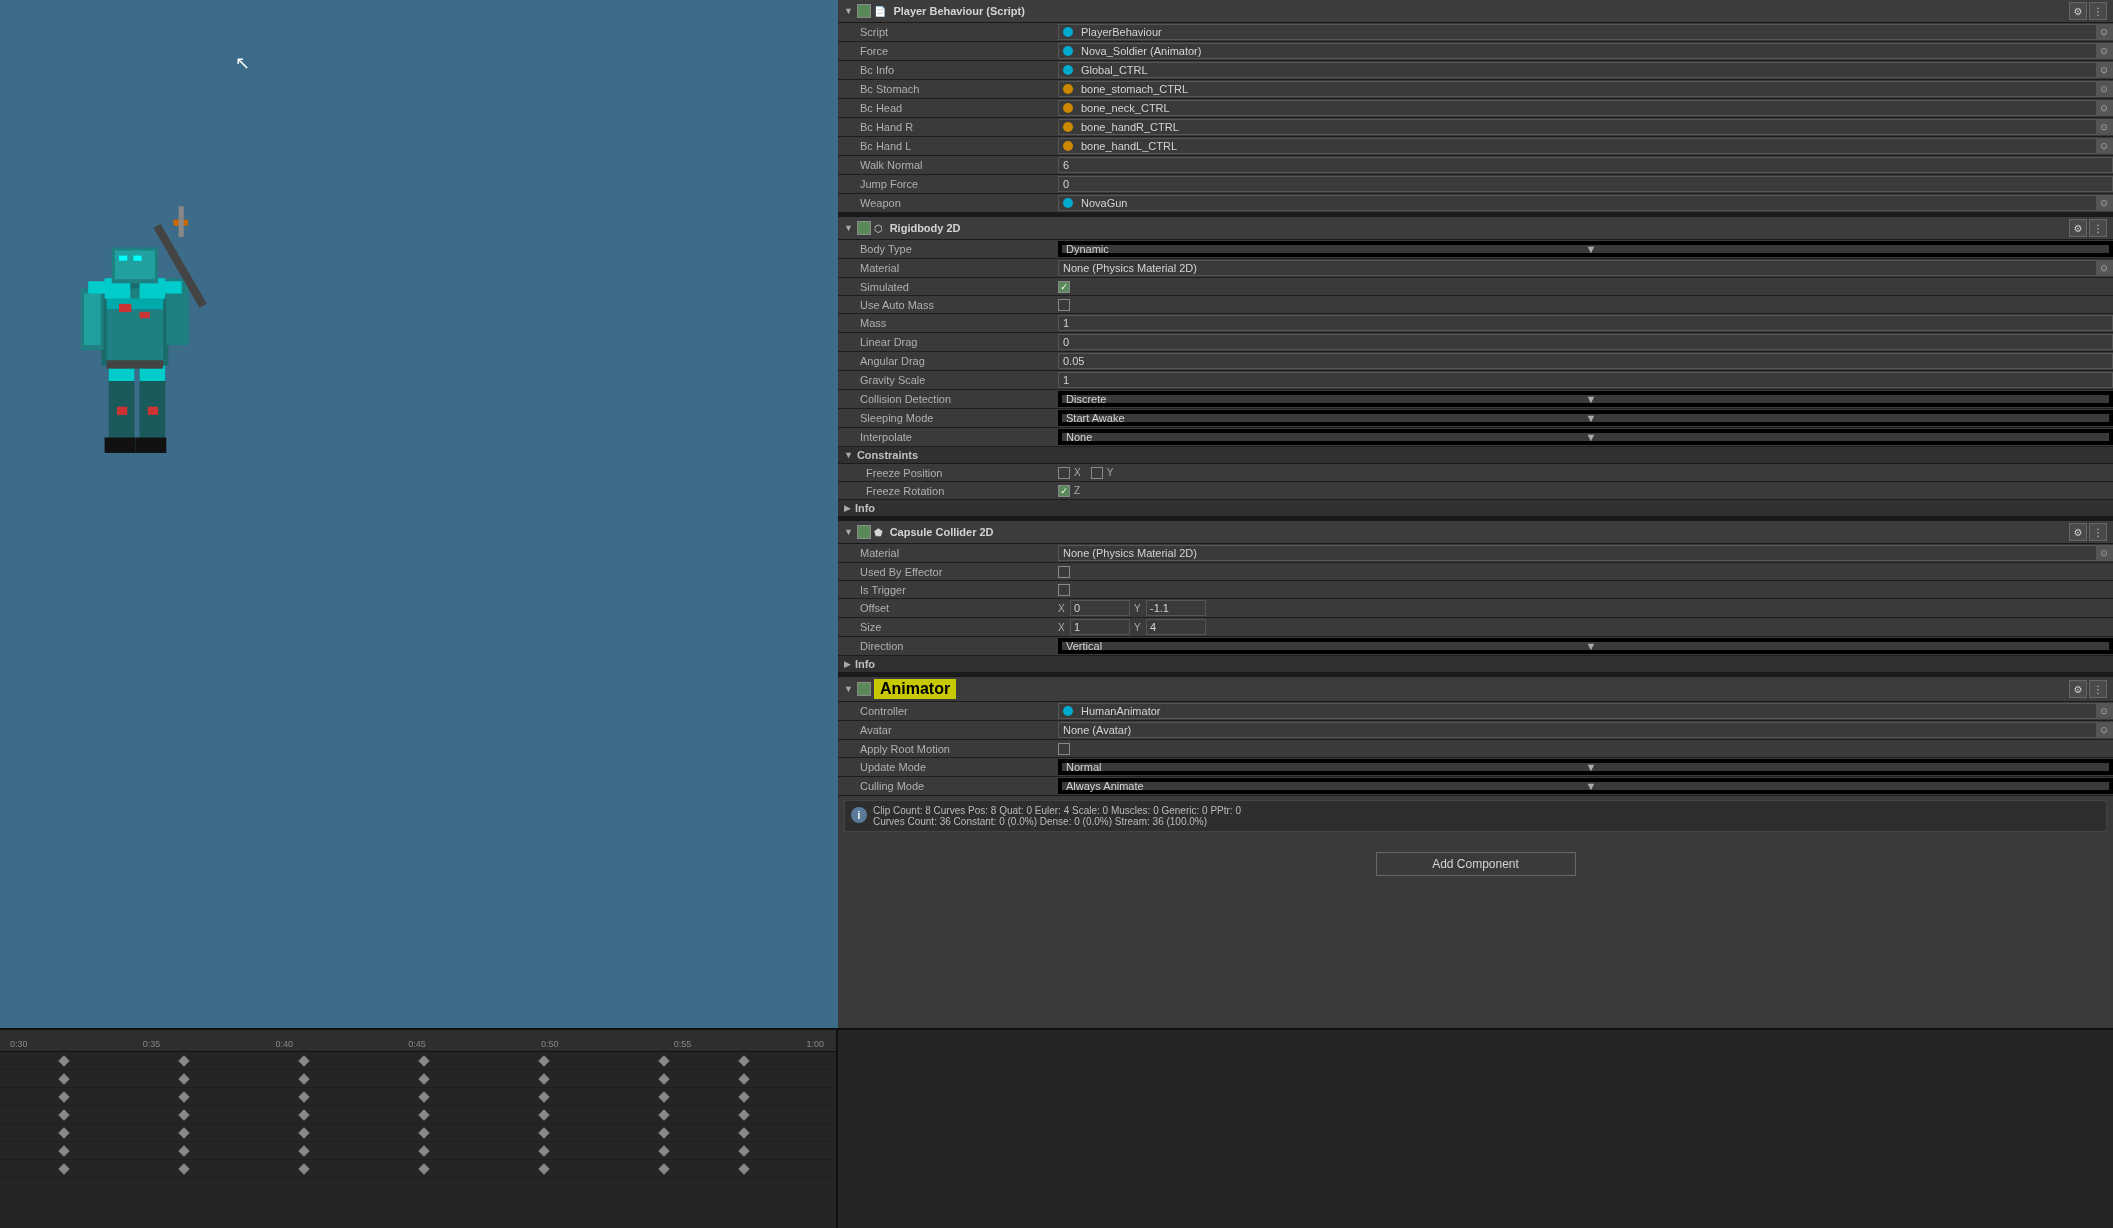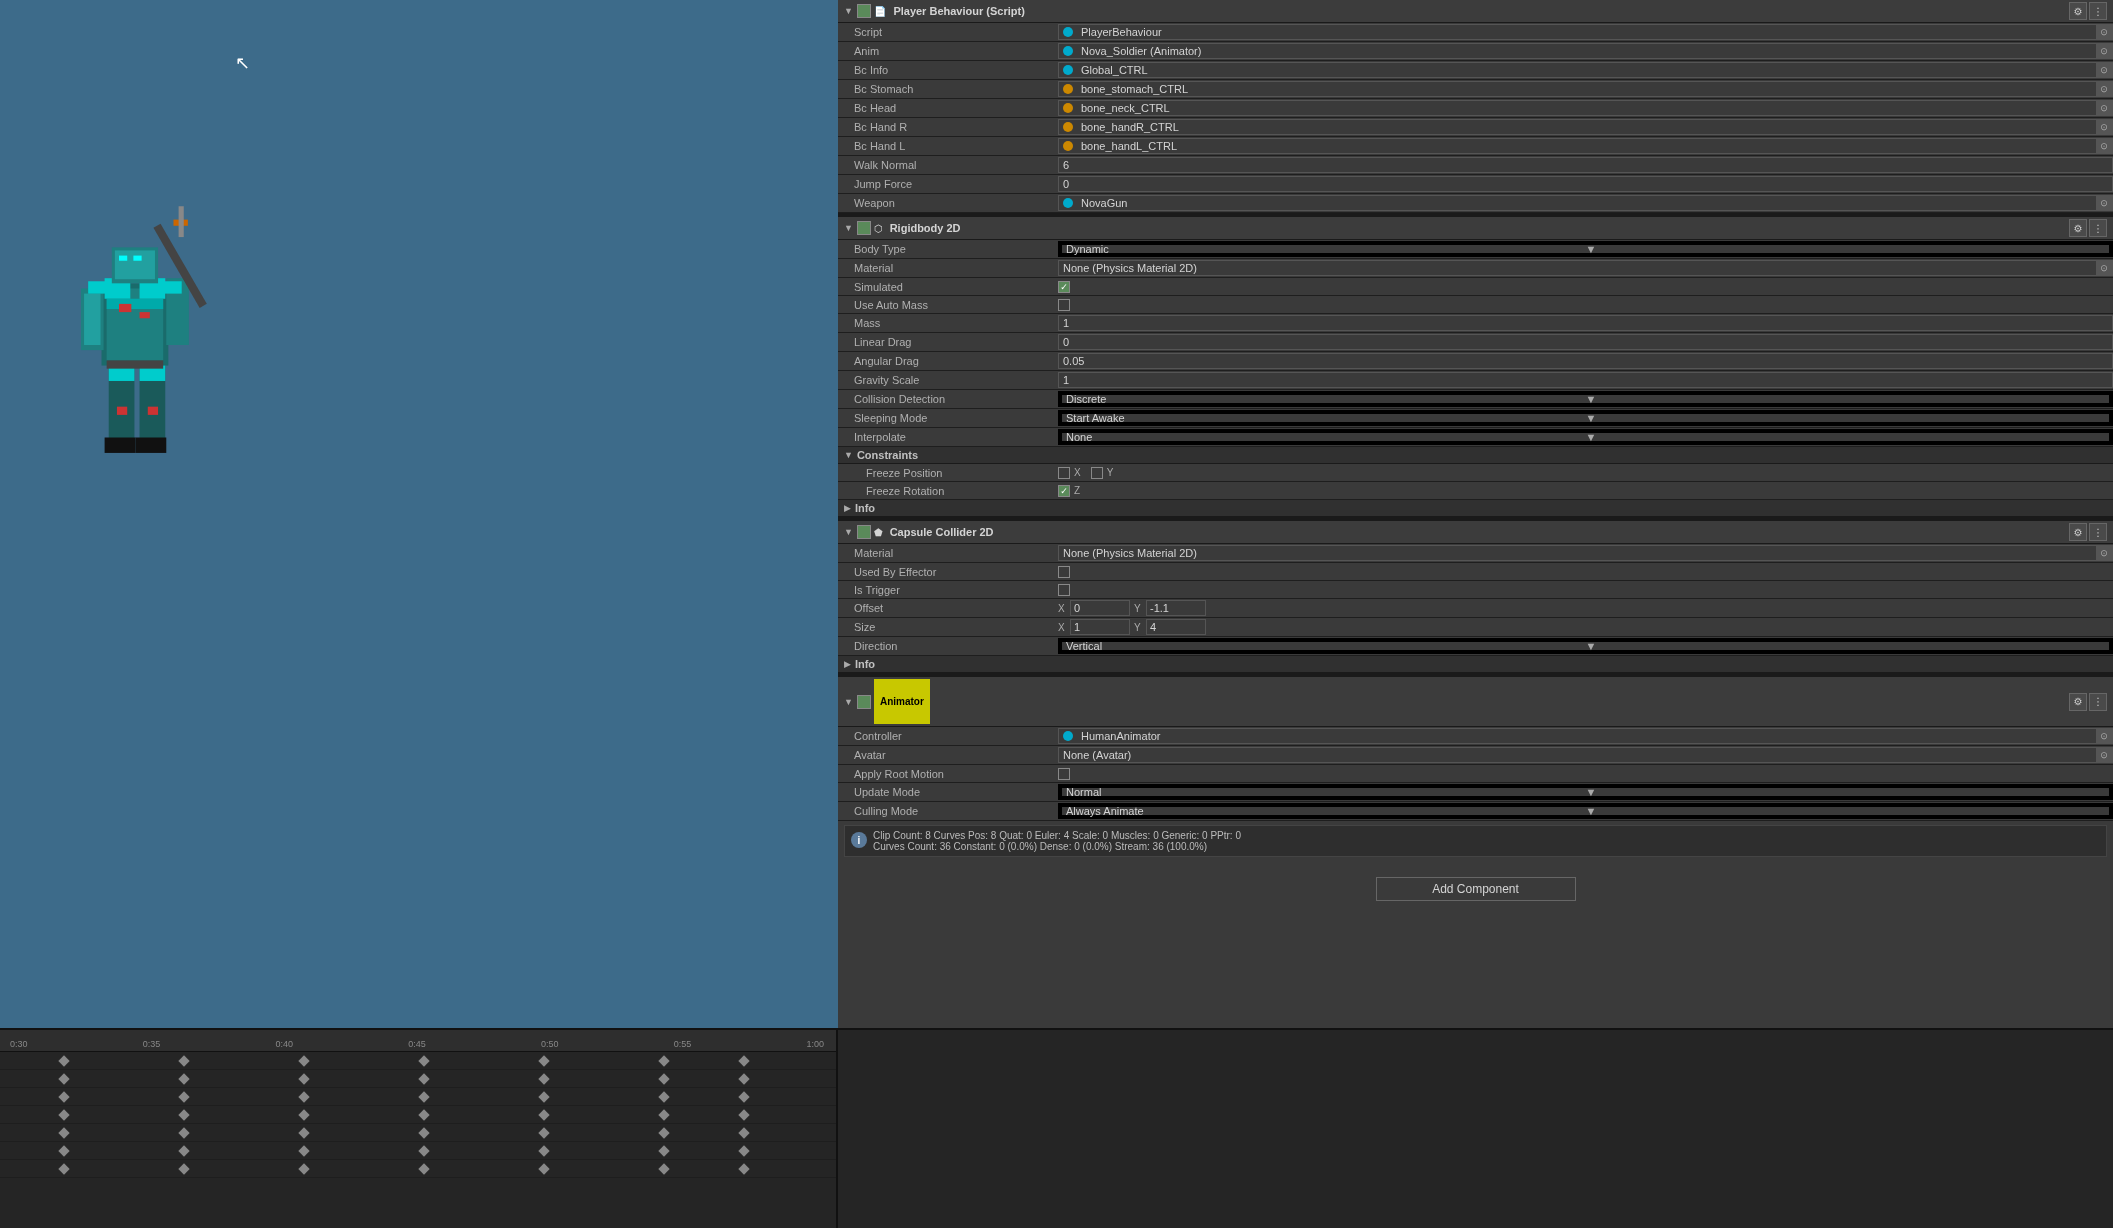--- a/index.html
+++ b/index.html
@@ -102,21 +102,21 @@
     .prop-row {
       display: flex;
       align-items: center;
       min-height: 18px;
       border-bottom: 1px solid #1e1e1e;
       padding: 1px 0;
     }
 
     .prop-label {
       flex: 0 0 220px;
-      padding-left: 16px;
+      padding-left: 22px;
       color: #b0b0b0;
       font-size: 11px;
     }
 
     .prop-label.indent {
       padding-left: 28px;
     }
 
     .prop-value {
       flex: 1;
@@ -376,23 +376,23 @@
     }
 
     .section-divider {
       height: 4px;
       background: #1a1a1a;
     }
 
     .animator-label {
       background: #c8c800;
       color: #000;
-      padding: 17px 6px;
+      padding: 1px 6px;
       font-weight: bold;
-      font-size: 10px;
+      font-size: 16px;
     }
 
     .small-icon {
       font-size: 10px;
       margin-right: 3px;
     }
 
     .inspector-wrap {
       display: flex;
       flex: 1;
@@ -509,21 +509,21 @@
             <span class="obj-icon">
                 <span class="circle-icon circle-cyan"></span>
               </span>
             <span class="prop-text">PlayerBehaviour</span>
             <span class="obj-icon-selector">⊙</span>
           </div>
         </div>
       </div>
 
       <div class="prop-row">
-        <span class="prop-label">Anim</span>
+        <span class="prop-label">Force</span>
         <div class="prop-value">
           <div class="prop-input-with-icon">
             <span class="obj-icon">
                 <span class="circle-icon circle-cyan"></span>
               </span>
             <span class="prop-text">Nova_Soldier (Animator)</span>
             <span class="obj-icon-selector">⊙</span>
           </div>
         </div>
       </div>

